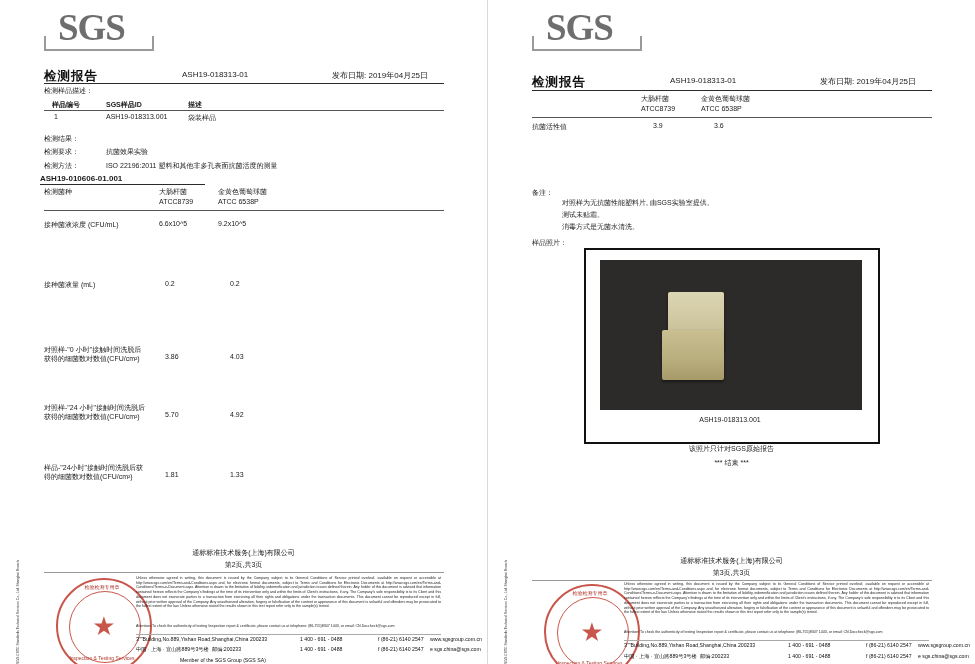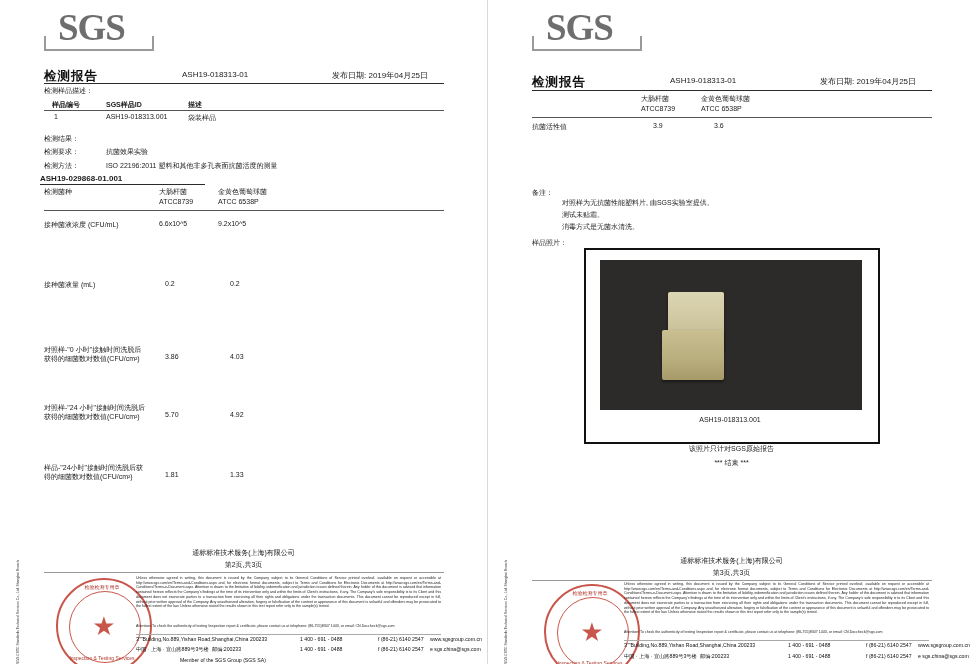--- a/index.html
+++ b/index.html
@@ -65,21 +65,21 @@
   <div class="t s7" style="left:54px;top:113px;">1</div>
   <div class="t s7" style="left:106px;top:113px;">ASH19-018313.001</div>
   <div class="t s7" style="left:188px;top:113px;">袋装样品</div>
 
   <div class="t s7" style="left:44px;top:134px;">检测结果：</div>
   <div class="t s7" style="left:44px;top:147px;">检测要求：</div>
   <div class="t s7" style="left:106px;top:147px;">抗菌效果实验</div>
   <div class="t s7" style="left:44px;top:161px;">检测方法：</div>
   <div class="t s7" style="left:106px;top:161px;">ISO 22196:2011 塑料和其他非多孔表面抗菌活度的测量</div>
 
-  <div class="t b" style="left:40px;top:174px;">ASH19-029868-01.001</div>
+  <div class="t b" style="left:40px;top:174px;">ASH19-010606-01.001</div>
   <div class="hr" style="left:40px;top:184px;width:165px;"></div>
 
   <div class="t s7" style="left:44px;top:187px;">检测菌种</div>
   <div class="t s7" style="left:159px;top:187px;">大肠杆菌</div>
   <div class="t s7" style="left:218px;top:187px;">金黄色葡萄球菌</div>
   <div class="t s7" style="left:159px;top:198px;">ATCC8739</div>
   <div class="t s7" style="left:218px;top:198px;">ATCC 6538P</div>
   <div class="hr thin" style="left:44px;top:210px;width:400px;"></div>
 
   <div class="t s7 w" style="left:44px;top:220px;width:105px;">接种菌液浓度 (CFU/mL)</div>

